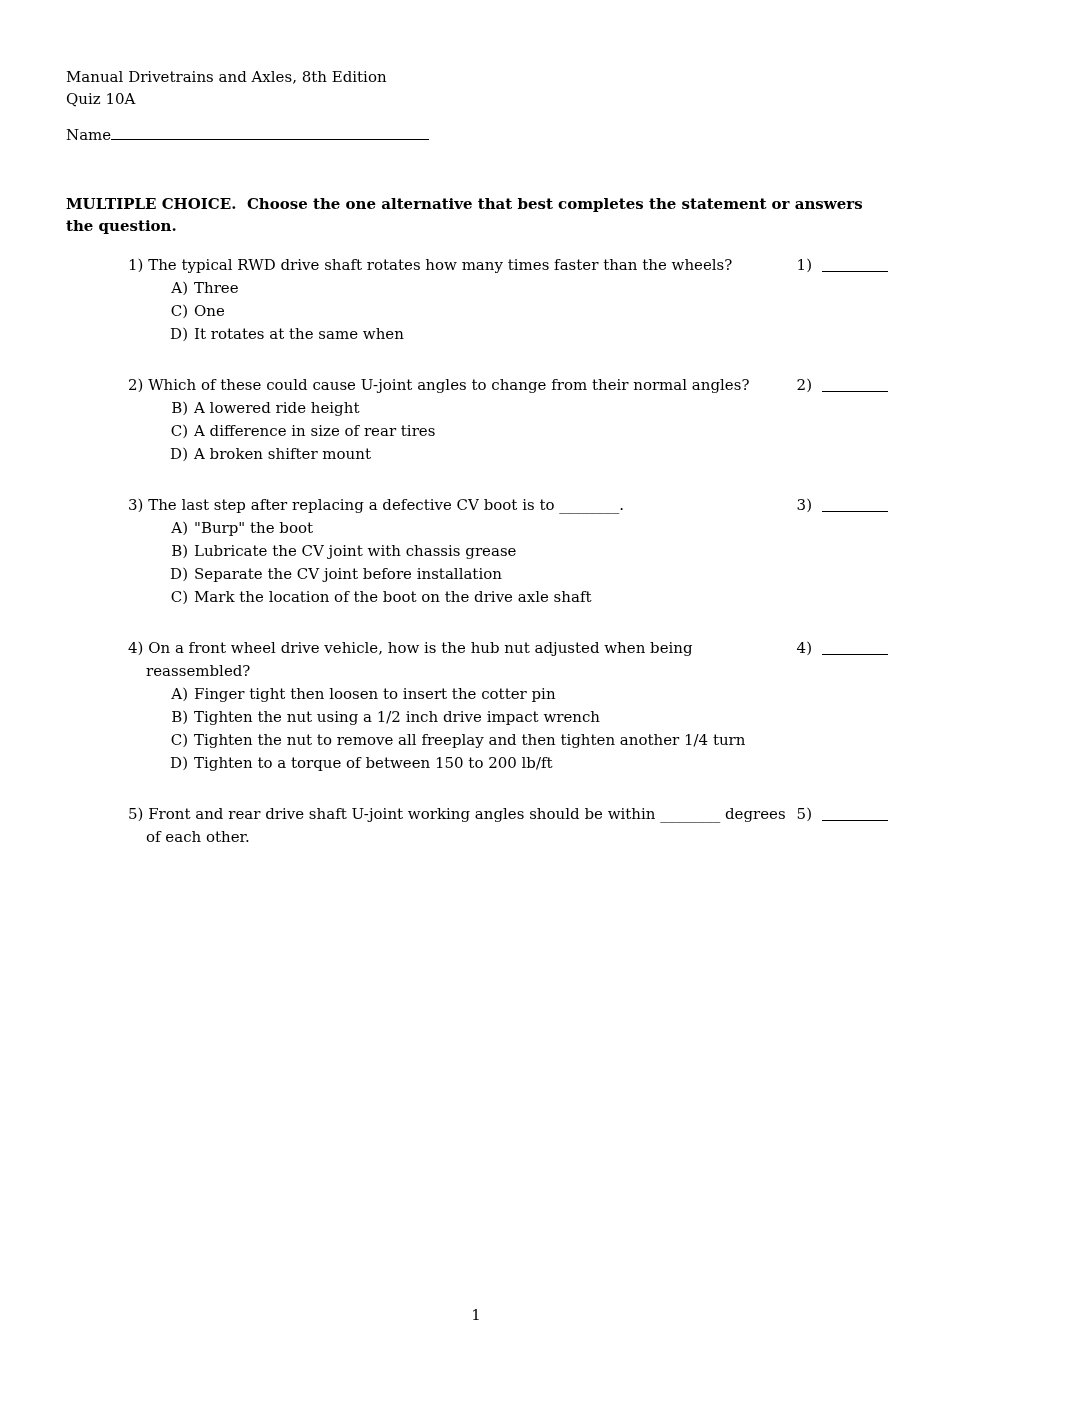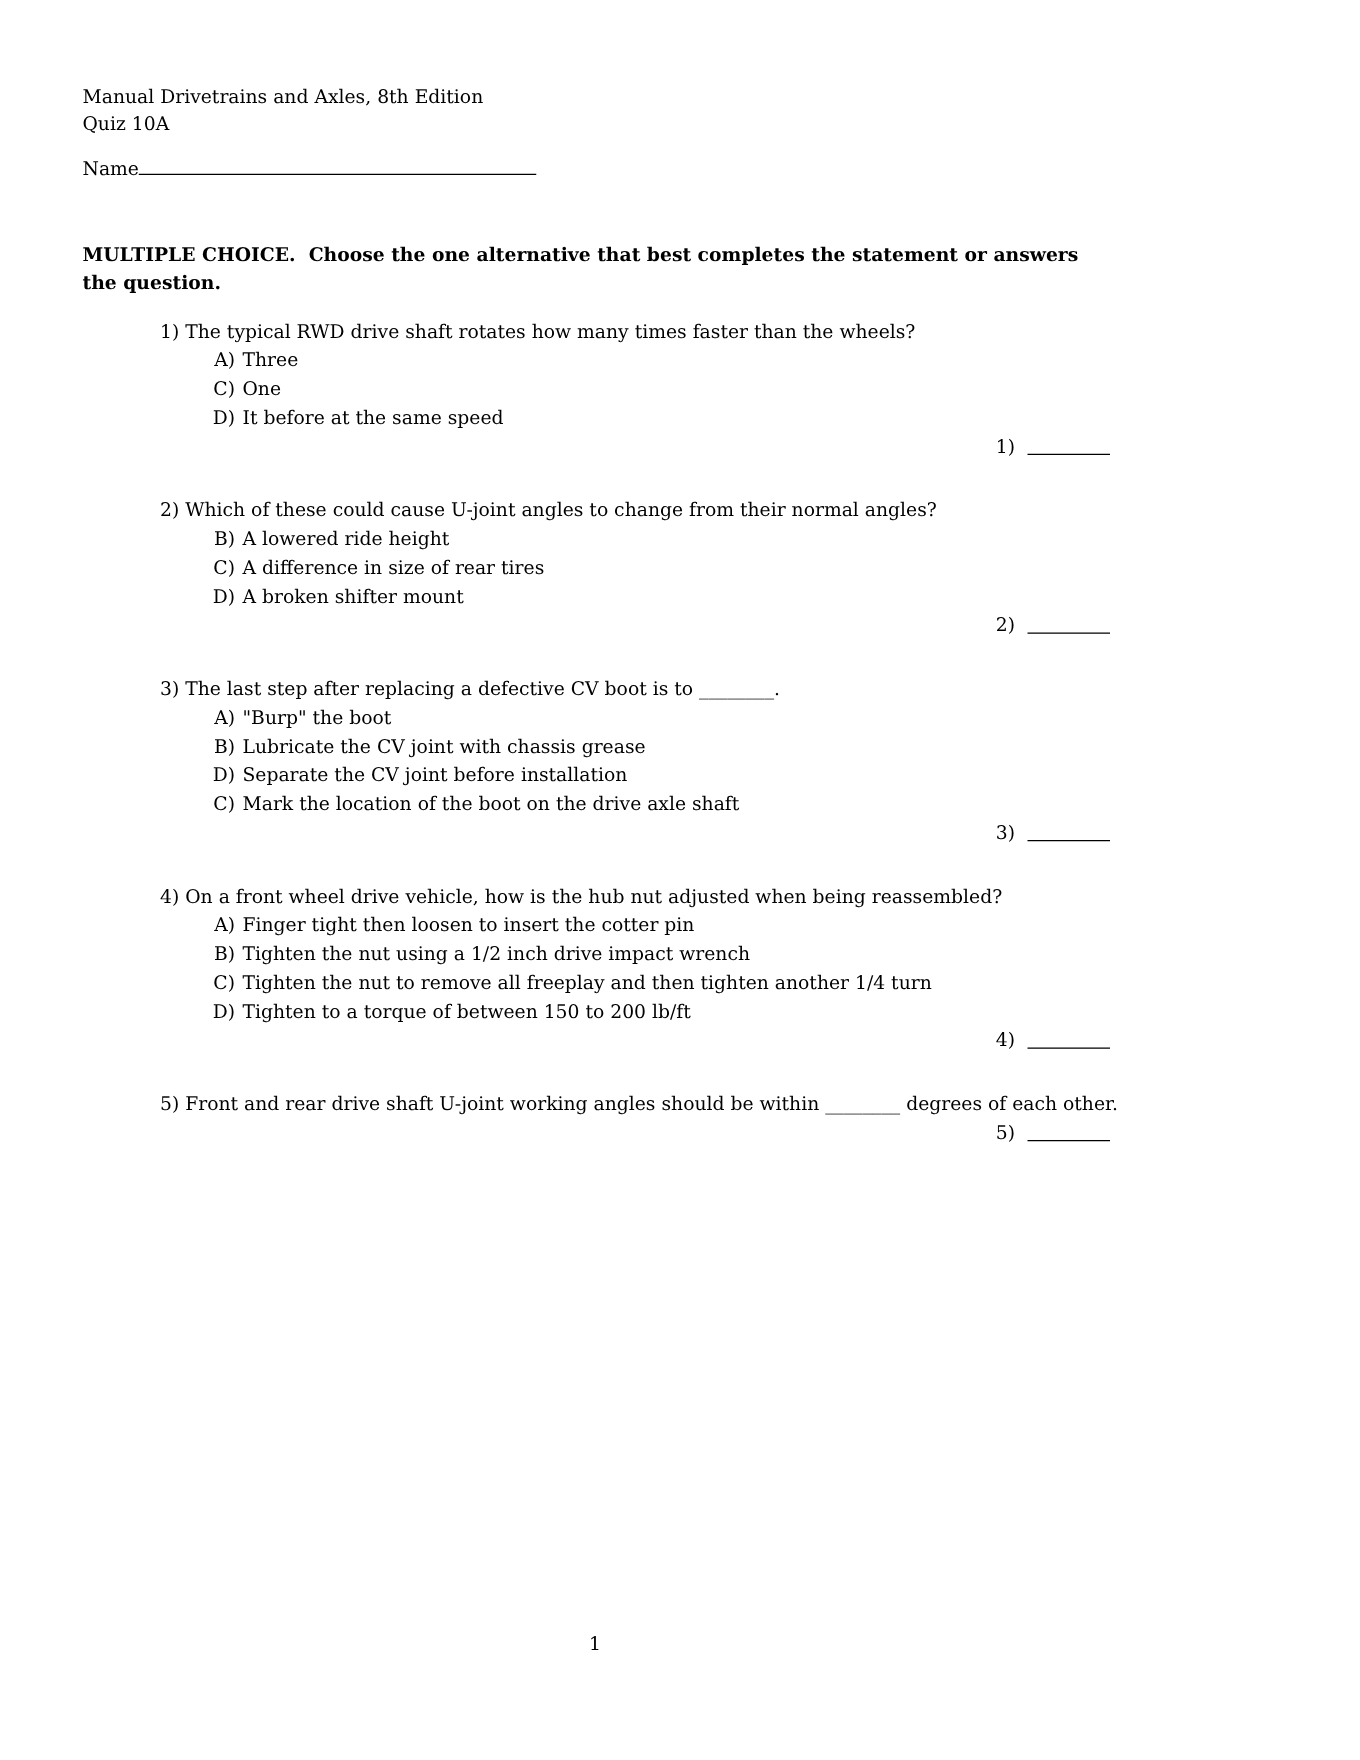--- a/index.html
+++ b/index.html
@@ -38,21 +38,20 @@
     line-height: 22px;
   }
   .questions {
     margin-top: 17px;
     margin-left: 62px;
   }
   .question {
     display: flex;
     align-items: flex-start;
     margin-bottom: 28px;
-    flex-direction: column;
   }
   .q-main { width: 790px; }
   .q-text {
     padding-left: 18px;
     text-indent: -18px;
   }
   .opt {
     padding-left: 38px;
   }
   .opt-letter {
@@ -100,21 +99,21 @@
 
   <div class="section-header">MULTIPLE CHOICE.  Choose the one alternative that best completes the statement or answers the question.</div>
 
   <div class="questions">
   <div class="question">
     <div class="q-main">
       <p class="q-text"><span class="q-num">1)</span><span class="q-body"> The typical RWD drive shaft rotates how many times faster than the wheels?</span></p>
       <div class="q-options">
             <p class="opt"><span class="opt-letter">A)</span><span class="opt-text">Three</span></p>
             <p class="opt"><span class="opt-letter">C)</span><span class="opt-text">One</span></p>
-            <p class="opt"><span class="opt-letter">D)</span><span class="opt-text">It before at the same speed</span></p>
+            <p class="opt"><span class="opt-letter">D)</span><span class="opt-text">It rotates at the same when</span></p>
           </div>
     </div>
     <div class="q-answer">
       <span class="ans-num">1)</span><span class="ans-line"></span>
     </div>
   </div>
 
   <div class="question">
     <div class="q-main">
       <p class="q-text"><span class="q-num">2)</span><span class="q-body"> Which of these could cause U-joint angles to change from their normal angles?</span></p>

